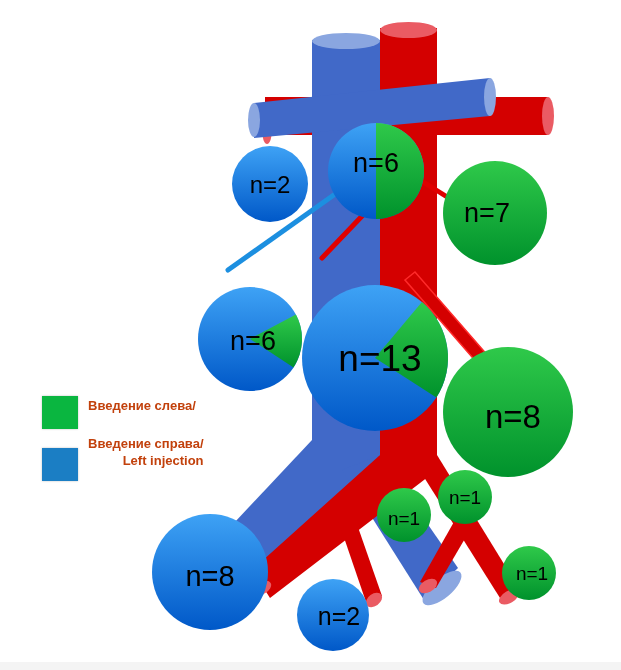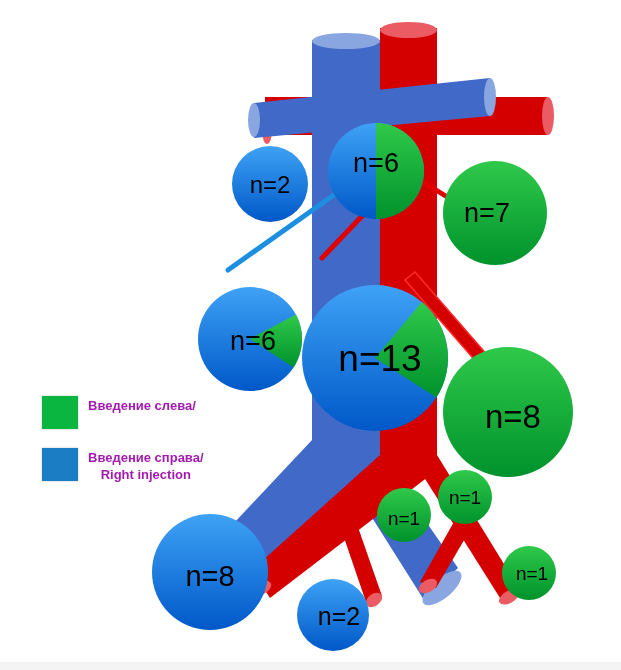--- a/index.html
+++ b/index.html
@@ -1,21 +1,21 @@
 <!DOCTYPE html>
 <html><head>
 <meta charset="utf-8">
 <style>
   html, body { margin: 0; padding: 0; background: #ffffff; }
   body { width: 621px; height: 670px; position: relative; overflow: hidden; font-family: "Liberation Sans", sans-serif; }
   #diagram { position: absolute; left: 0; top: 0; width: 621px; height: 670px; }
   .bubble-label { font-family: "Liberation Sans", sans-serif; fill: #000; text-anchor: middle; dominant-baseline: central; }
   .legend { position: absolute; left: 42px; }
   .legend-swatch { position: absolute; width: 36px; height: 33px; box-shadow: 0 0 2px rgba(0,0,0,0.25); }
-  .legend-text { position: absolute; left: 46px; font-weight: bold; font-size: 13px; line-height: 17px; color: #a21caf; white-space: nowrap; text-align: center; }
+  .legend-text { position: absolute; left: 46px; font-weight: bold; font-size: 13px; line-height: 17px; color: #c2410c; white-space: nowrap; text-align: center; }
   .footer-strip { position: absolute; left: 0; bottom: 0; width: 621px; height: 8px; background: #f4f4f4; }
 </style>
 </head>
 <body>
 
 <svg id="diagram" viewBox="0 0 621 670" xmlns="http://www.w3.org/2000/svg">
   <defs>
     <linearGradient id="gBlue" x1="0" y1="0" x2="0" y2="1">
       <stop offset="0" stop-color="#3ea2f5"></stop>
       <stop offset="1" stop-color="#0058c8"></stop>
@@ -128,19 +128,19 @@
       </g>
     </g>
 </svg>
 
 <div class="legend" style="top:396px;">
   <div class="legend-swatch" style="left:0;top:0;background:#0ab640;"></div>
   <div class="legend-text" style="top:1px;">
     <div>Введение слева/</div>
   </div>
   <div class="legend-swatch" style="left:0;top:52px;background:#1b7ec4;"></div>
-  <div class="legend-text" style="top:53px;">
+  <div class="legend-text" style="top:39px;text-align:right;">
     <div>Введение справа/</div>
-    <div>Right injection</div>
+    <div>Left injection</div>
   </div>
 </div>
 
 <div class="footer-strip"></div>
 
 </body></html>

